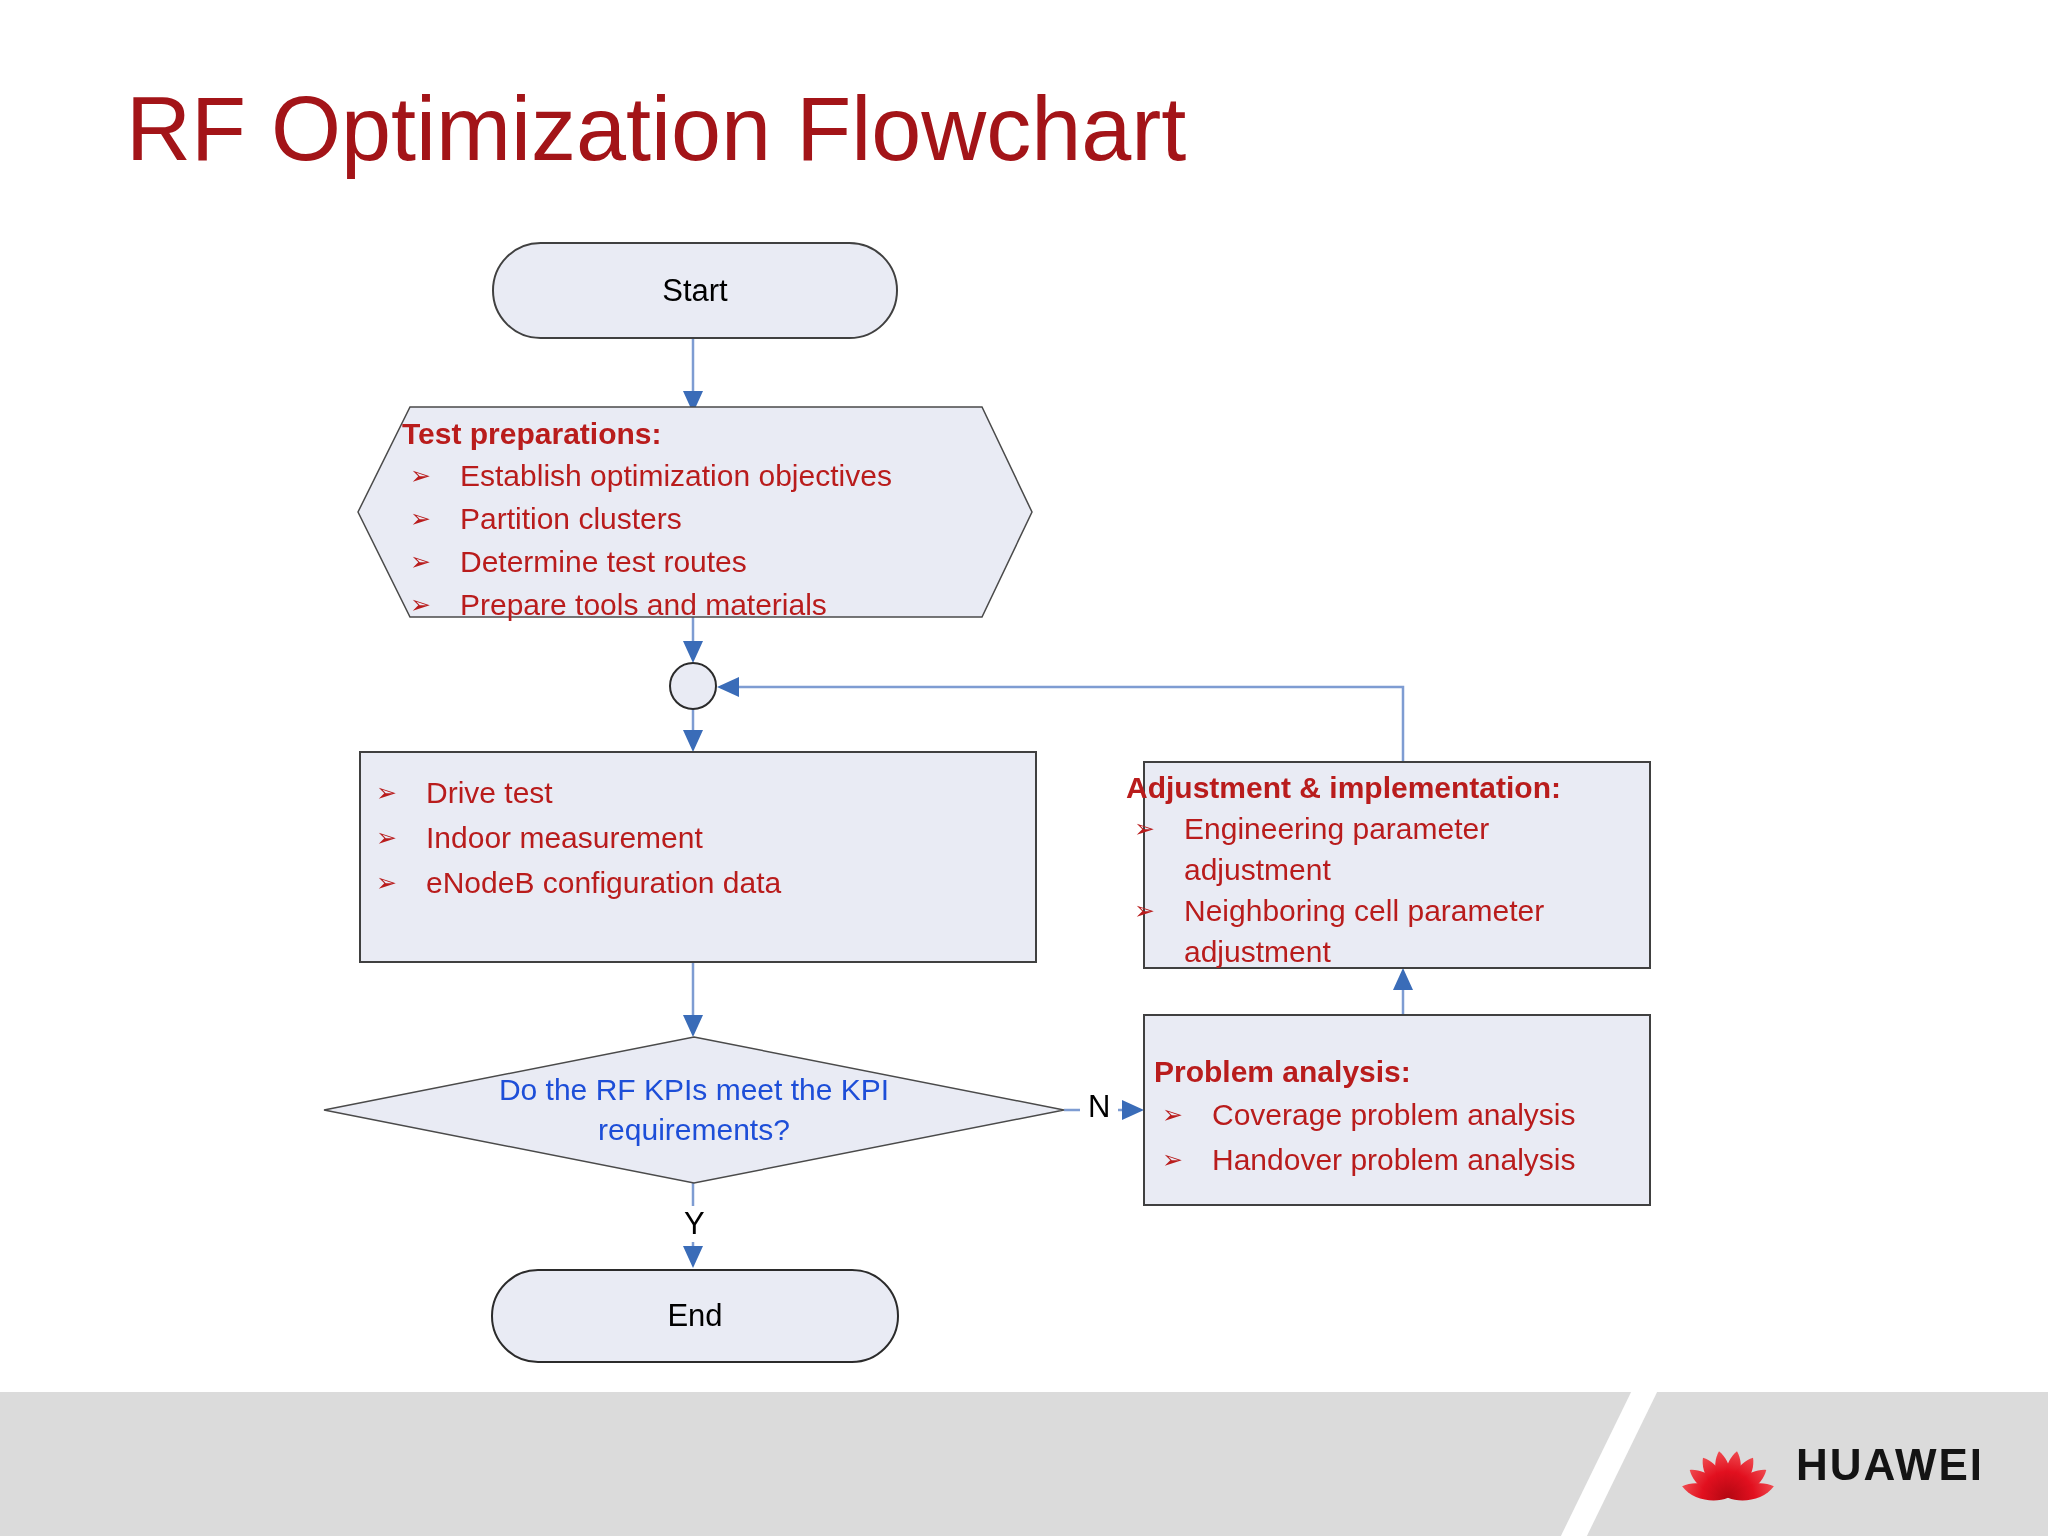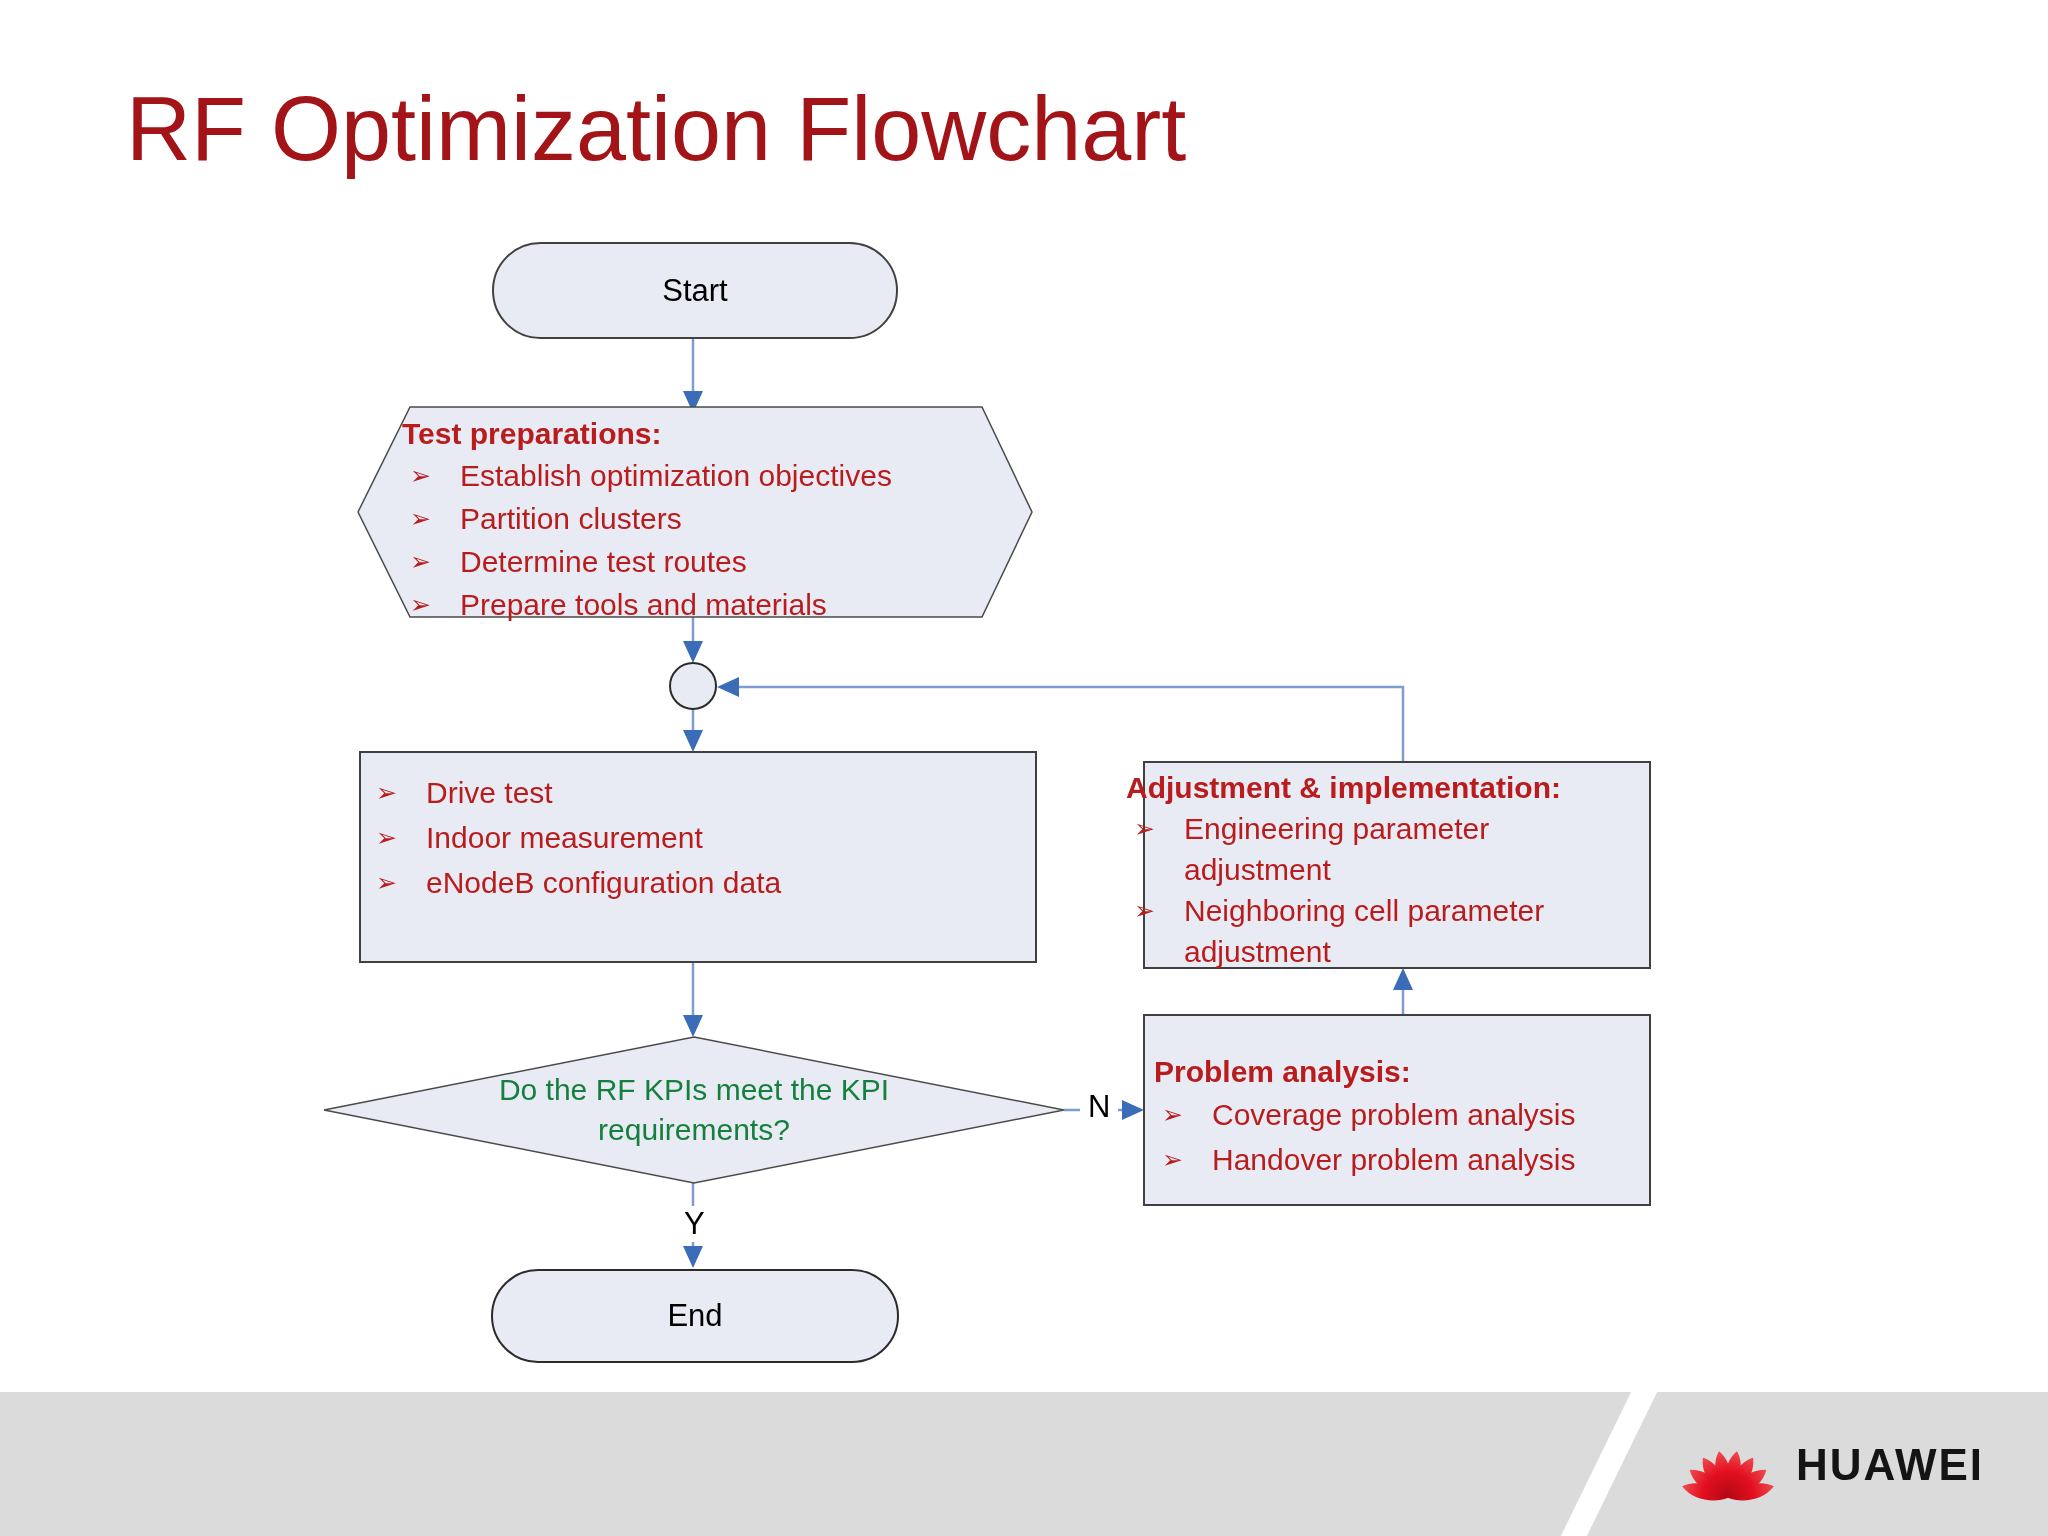--- a/index.html
+++ b/index.html
@@ -13,21 +13,21 @@
   .bullets{list-style:none;margin:0;padding:0;}
   .bullet{display:flex;font-size:30px;}
   .bullet .mark{flex:none;width:50px;padding-left:8px;font-size:25px;}
   .bullet .txt{flex:1;}
   .lh43 .bullet{line-height:43px;}
   .lh45 .bullet{line-height:45px;}
   .lh41 .bullet{line-height:41px;}
   .center-label{position:absolute;display:flex;align-items:center;justify-content:center;
                 font-size:31px;color:#000;}
   .diamond-label{position:absolute;left:474px;top:1070px;width:440px;text-align:center;
-                 font-size:30px;color:#15803d;}
+                 font-size:30px;color:#1d4ed8;}
   .diamond-label div{line-height:40px;white-space:nowrap;}
   .branch-label{position:absolute;font-size:31px;color:#000;background:#ffffff;
                 padding:0 8px;line-height:36px;}
   .footer{position:absolute;left:0;top:1392px;width:2048px;height:144px;background:#DBDBDB;}
   .slash{position:absolute;left:1596px;top:0;width:26px;height:144px;background:#ffffff;
          transform:skewX(-26deg);}
   .logo{position:absolute;left:1678px;top:1426px;display:flex;align-items:center;gap:18px;}
   .logo-text{font-size:44px;font-weight:bold;letter-spacing:2px;color:#141414;}
 </style>
 </head>

